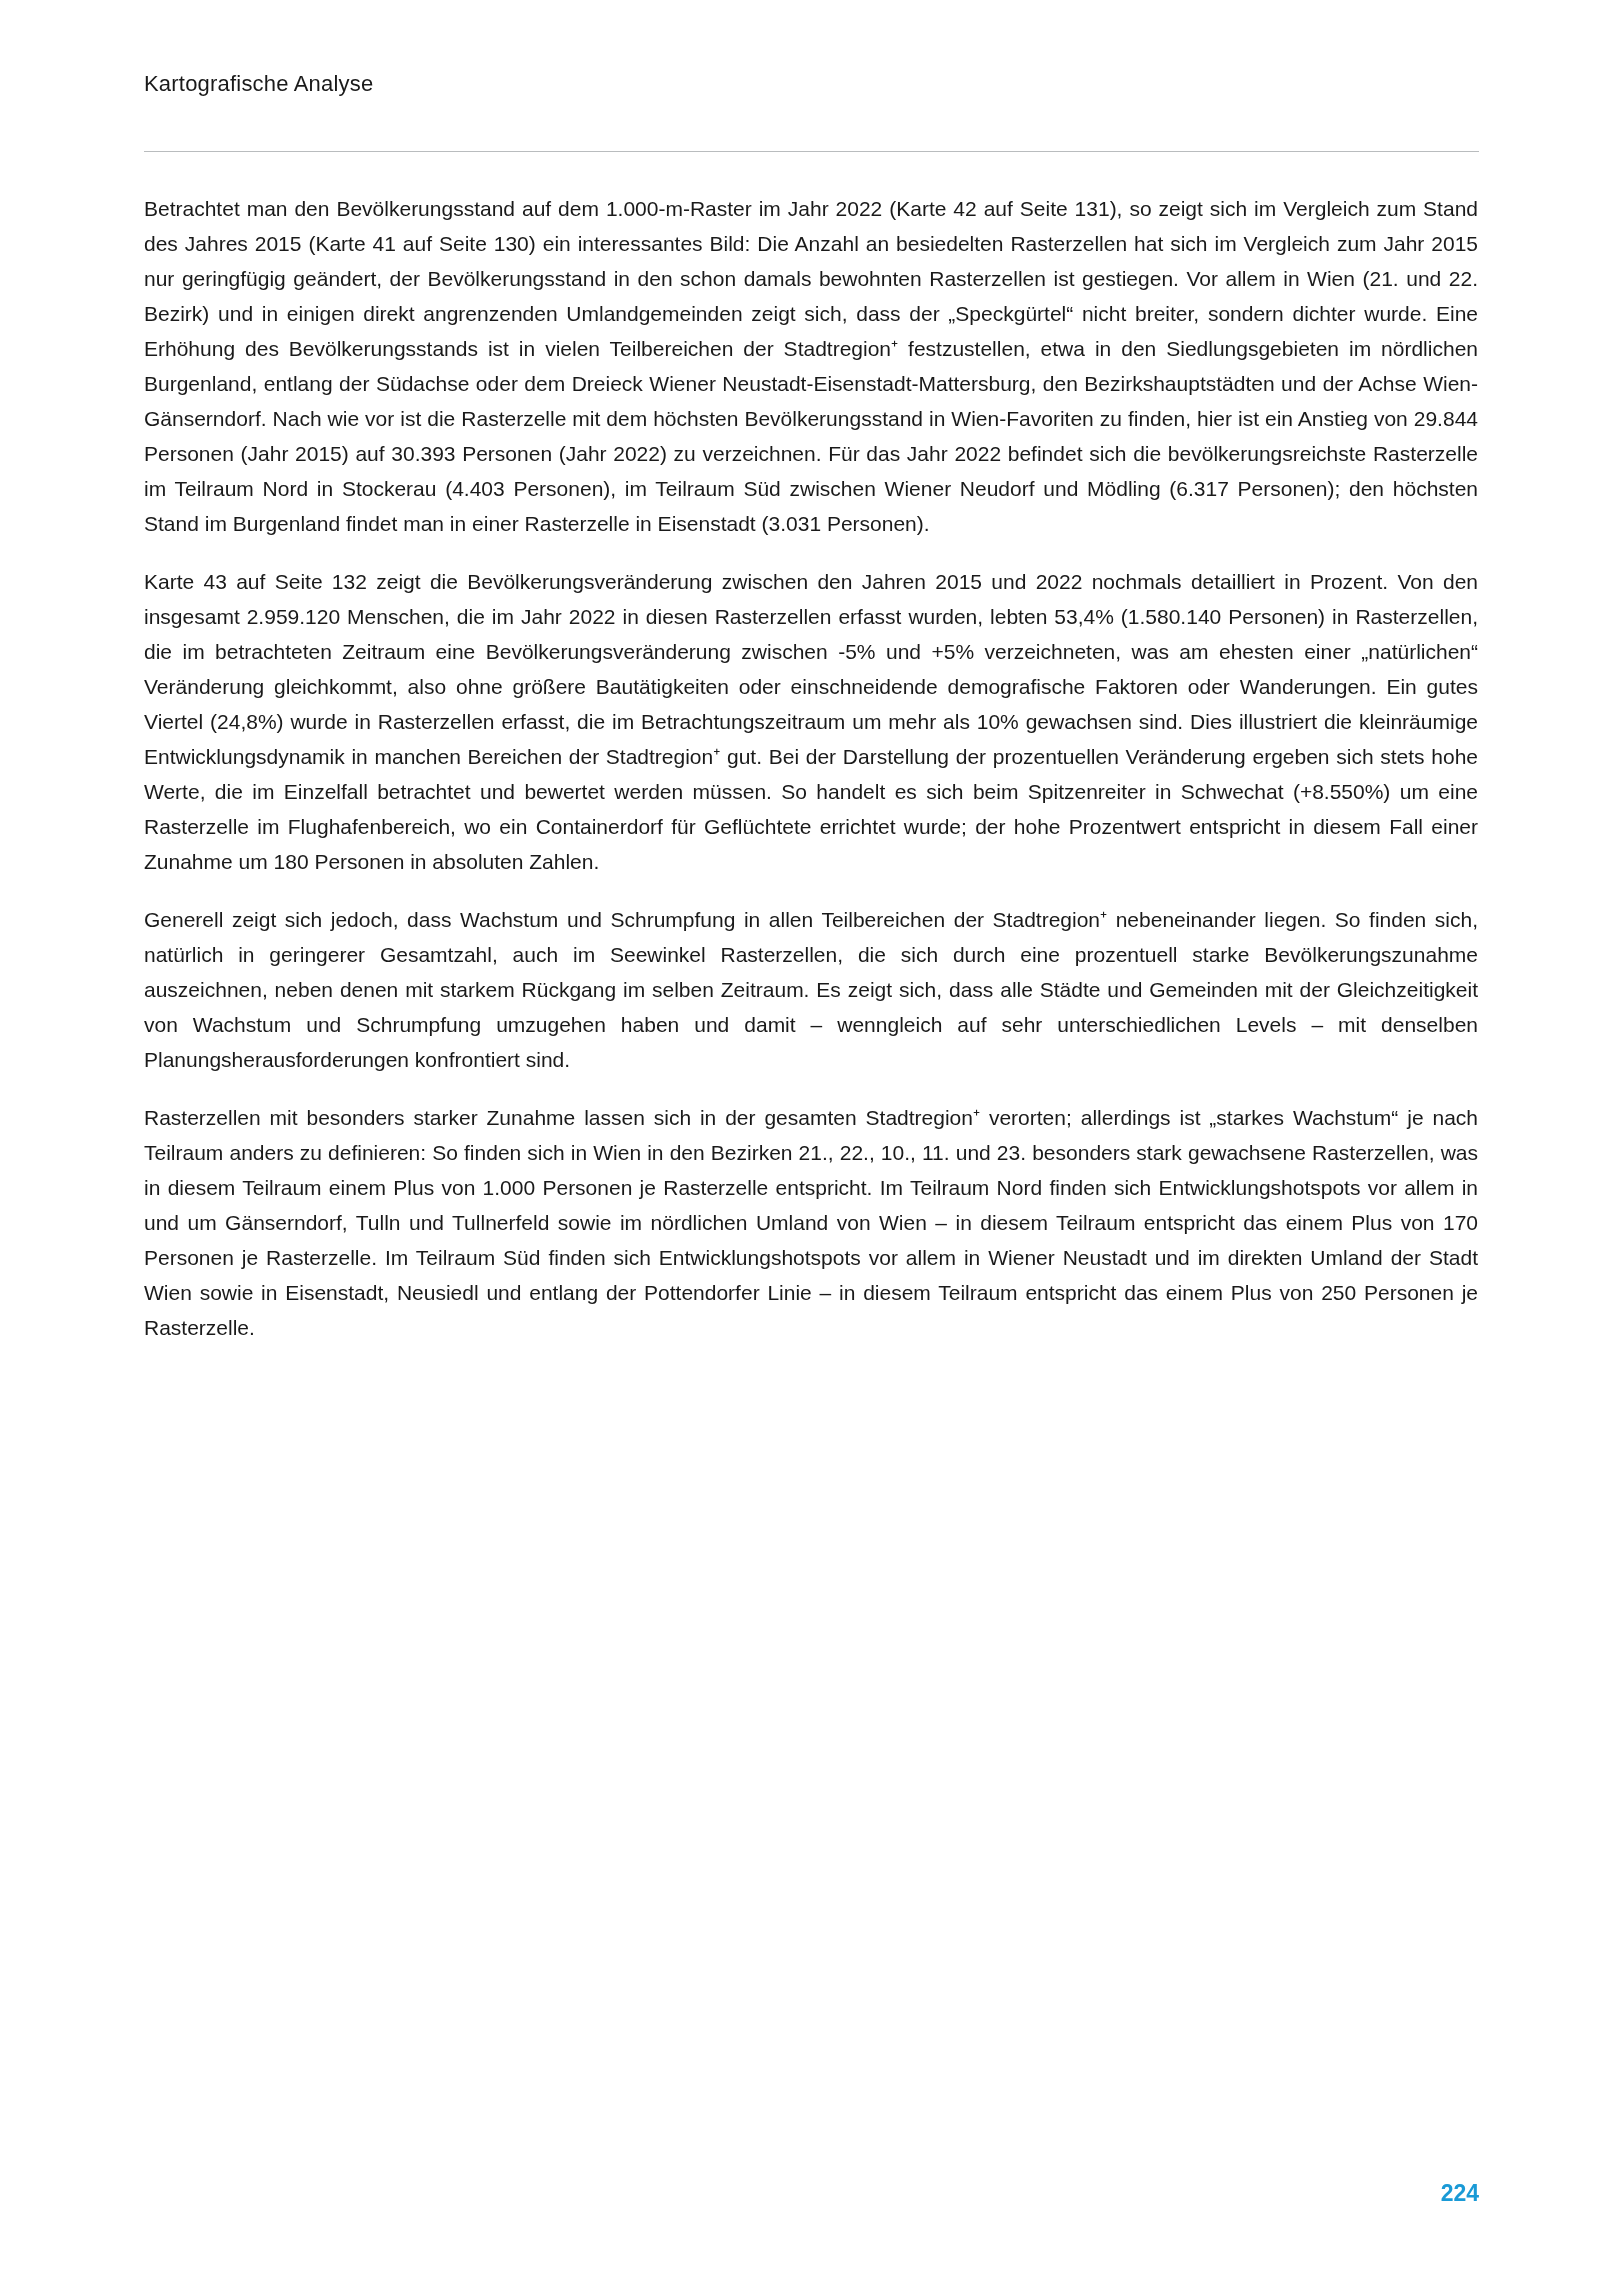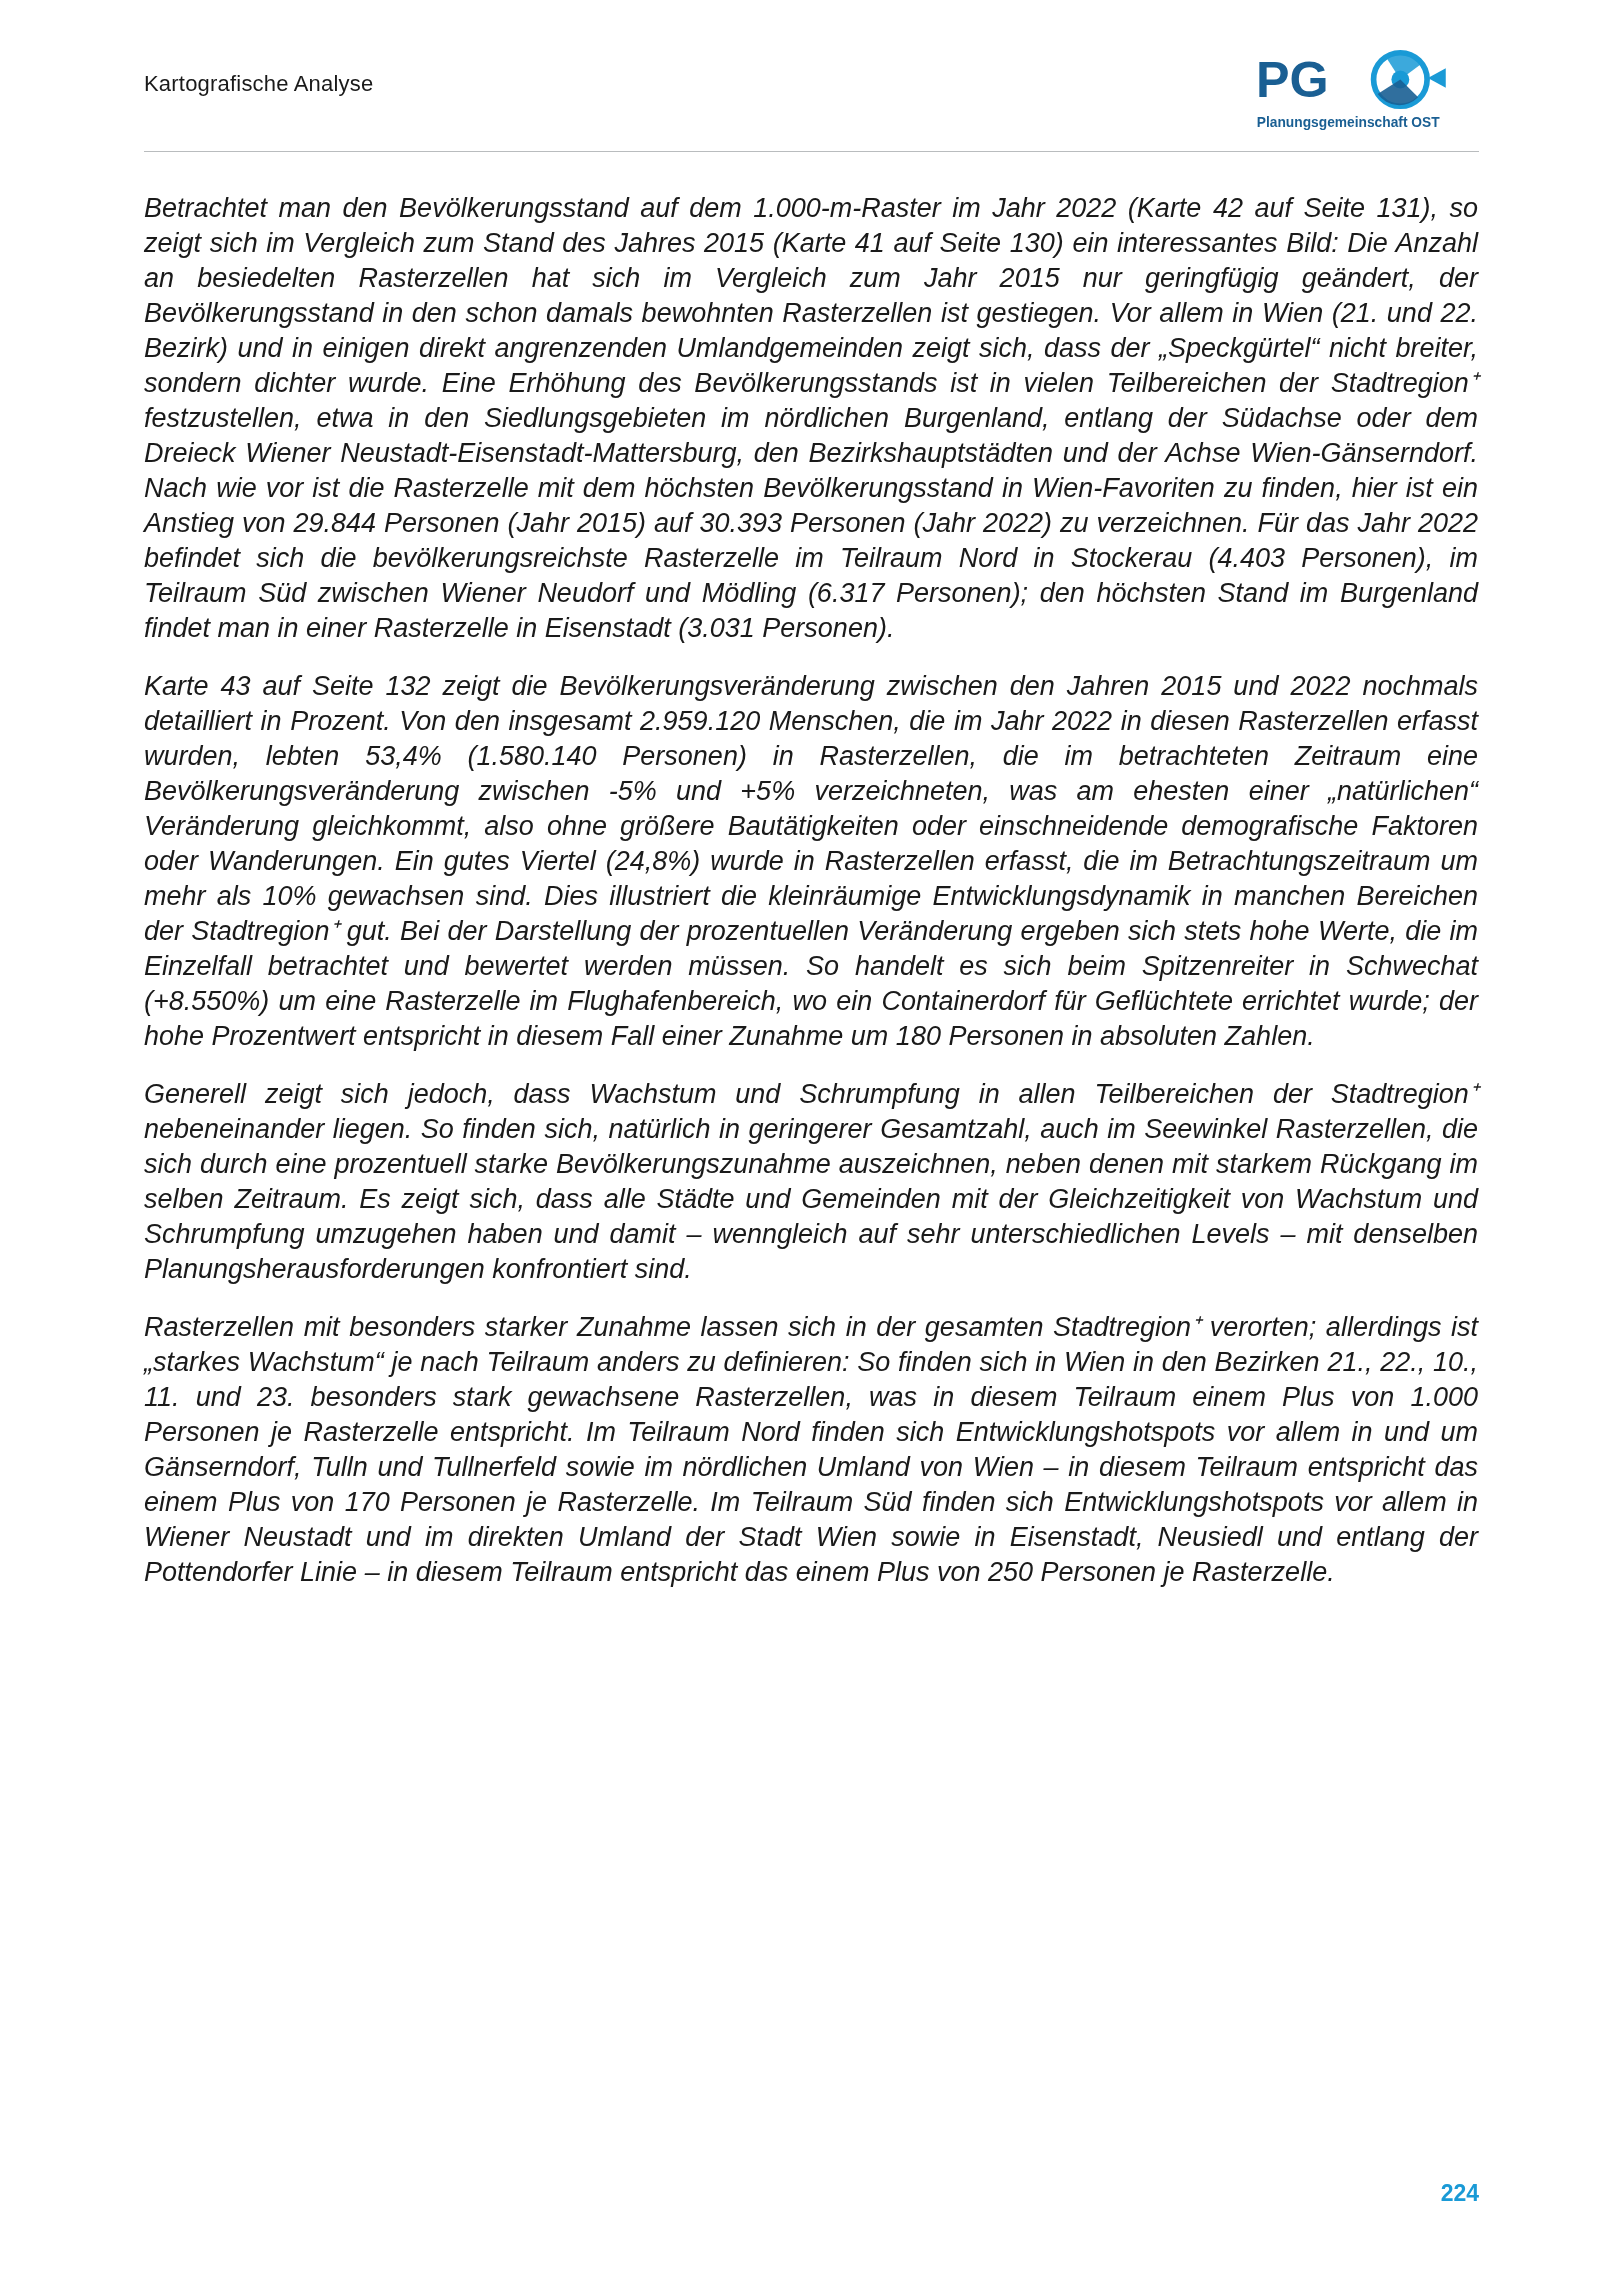--- a/index.html
+++ b/index.html
@@ -60,27 +60,26 @@
   }
   h1.section-title {
     margin: 0 0 47px 29px;
     font-size: 24px;
     font-weight: bold;
     color: #1a9ad6;
     letter-spacing: 0.1px;
   }
   p.body-text {
     margin: 0 0 23px 0;
-    font-size: 27px;
+    font-size: 21px;
     line-height: 35px;
     text-align: justify;
     text-justify: inter-word;
     color: #1a1a1a;
     hyphens: manual;
-    font-style: italic;
   }
   p.body-text:last-child { margin-bottom: 13px; }
 
   
   .page-number {
     position: absolute;
     right: 144px;
     bottom: 88px;
     font-size: 23px;
     font-weight: bold;
@@ -88,35 +87,20 @@
   }
 </style>
 </head>
 <body>
 
 <div class="page">
 
   <div class="header">
     <div class="header-title">Kartografische Analyse</div>
 
-    <div class="logo">
-      <svg width="223" height="91" viewBox="0 0 275 112" xmlns="http://www.w3.org/2000/svg" aria-hidden="true">
-
-        <text x="0" y="62" font-family="Liberation Sans, sans-serif" font-size="62" font-weight="bold" fill="#1a5f93">PG</text>
-
-        <circle cx="178" cy="40" r="33" fill="none" stroke="#1a9ad6" stroke-width="7"></circle>
-        <circle cx="178" cy="40" r="11" fill="#1a9ad6"></circle>
-        <path d="M178 40 L205 20 A33 33 0 0 0 160 12 Z" fill="#1a9ad6" opacity="0.85"></path>
-        <path d="M178 40 L150 58 A33 33 0 0 0 200 62 Z" fill="#1a5f93" opacity="0.9"></path>
-
-        <path d="M212 38 l22 -12 l0 24 z" fill="#1a9ad6"></path>
-
-        <text x="1" y="98" font-family="Liberation Sans, sans-serif" font-size="17" font-weight="bold" fill="#1a5f93">Planungsgemeinschaft OST</text>
-      </svg>
-    </div>
 
     <div class="header-rule"></div>
   </div>
 
   <div class="content">
 
     <p class="body-text">Betrachtet man den Bevölkerungsstand auf dem 1.000-m-Raster im Jahr 2022 (Karte 42 auf Seite 131), so zeigt sich im Vergleich zum Stand des Jahres 2015 (Karte 41 auf Seite 130) ein interessantes Bild: Die Anzahl an besiedelten Rasterzellen hat sich im Vergleich zum Jahr 2015 nur geringfügig geändert, der Bevölkerungsstand in den schon damals bewohnten Rasterzellen ist gestiegen. Vor allem in Wien (21. und 22. Bezirk) und in einigen direkt angrenzenden Umlandgemeinden zeigt sich, dass der „Speckgürtel“ nicht breiter, sondern dichter wurde. Eine Erhöhung des Bevölkerungsstands ist in vielen Teilbereichen der Stadtregion⁺ festzustellen, etwa in den Siedlungsgebieten im nördlichen Burgenland, entlang der Südachse oder dem Dreieck Wiener Neustadt-Eisenstadt-Mattersburg, den Bezirkshauptstädten und der Achse Wien-Gänserndorf. Nach wie vor ist die Rasterzelle mit dem höchsten Bevölkerungsstand in Wien-Favoriten zu finden, hier ist ein Anstieg von 29.844 Personen (Jahr 2015) auf 30.393 Personen (Jahr 2022) zu verzeichnen. Für das Jahr 2022 befindet sich die bevölkerungsreichste Rasterzelle im Teilraum Nord in Stockerau (4.403 Personen), im Teilraum Süd zwischen Wiener Neudorf und Mödling (6.317 Personen); den höchsten Stand im Burgenland findet man in einer Rasterzelle in Eisenstadt (3.031 Personen).</p>
     <p class="body-text">Karte 43 auf Seite 132 zeigt die Bevölkerungsveränderung zwischen den Jahren 2015 und 2022 nochmals detailliert in Prozent. Von den insgesamt 2.959.120 Menschen, die im Jahr 2022 in diesen Rasterzellen erfasst wurden, lebten 53,4% (1.580.140 Personen) in Rasterzellen, die im betrachteten Zeitraum eine Bevölkerungsveränderung zwischen -5% und +5% verzeichneten, was am ehesten einer „natürlichen“ Veränderung gleichkommt, also ohne größere Bautätigkeiten oder einschneidende demografische Faktoren oder Wanderungen. Ein gutes Viertel (24,8%) wurde in Rasterzellen erfasst, die im Betrachtungszeitraum um mehr als 10% gewachsen sind. Dies illustriert die kleinräumige Entwicklungsdynamik in manchen Bereichen der Stadtregion⁺ gut. Bei der Darstellung der prozentuellen Veränderung ergeben sich stets hohe Werte, die im Einzelfall betrachtet und bewertet werden müssen. So handelt es sich beim Spitzenreiter in Schwechat (+8.550%) um eine Rasterzelle im Flughafenbereich, wo ein Containerdorf für Geflüchtete errichtet wurde; der hohe Prozentwert entspricht in diesem Fall einer Zunahme um 180 Personen in absoluten Zahlen.</p>
     <p class="body-text">Generell zeigt sich jedoch, dass Wachstum und Schrumpfung in allen Teilbereichen der Stadtregion⁺ nebeneinander liegen. So finden sich, natürlich in geringerer Gesamtzahl, auch im Seewinkel Rasterzellen, die sich durch eine prozentuell starke Bevölkerungszunahme auszeichnen, neben denen mit starkem Rückgang im selben Zeitraum. Es zeigt sich, dass alle Städte und Gemeinden mit der Gleichzeitigkeit von Wachstum und Schrumpfung umzugehen haben und damit – wenngleich auf sehr unterschiedlichen Levels – mit denselben Planungsherausforderungen konfrontiert sind.</p>
     <p class="body-text">Rasterzellen mit besonders starker Zunahme lassen sich in der gesamten Stadtregion⁺ verorten; allerdings ist „starkes Wachstum“ je nach Teilraum anders zu definieren: So finden sich in Wien in den Bezirken 21., 22., 10., 11. und 23. besonders stark gewachsene Rasterzellen, was in diesem Teilraum einem Plus von 1.000 Personen je Rasterzelle entspricht. Im Teilraum Nord finden sich Entwicklungshotspots vor allem in und um Gänserndorf, Tulln und Tullnerfeld sowie im nördlichen Umland von Wien – in diesem Teilraum entspricht das einem Plus von 170 Personen je Rasterzelle. Im Teilraum Süd finden sich Entwicklungshotspots vor allem in Wiener Neustadt und im direkten Umland der Stadt Wien sowie in Eisenstadt, Neusiedl und entlang der Pottendorfer Linie – in diesem Teilraum entspricht das einem Plus von 250 Personen je Rasterzelle.</p>

